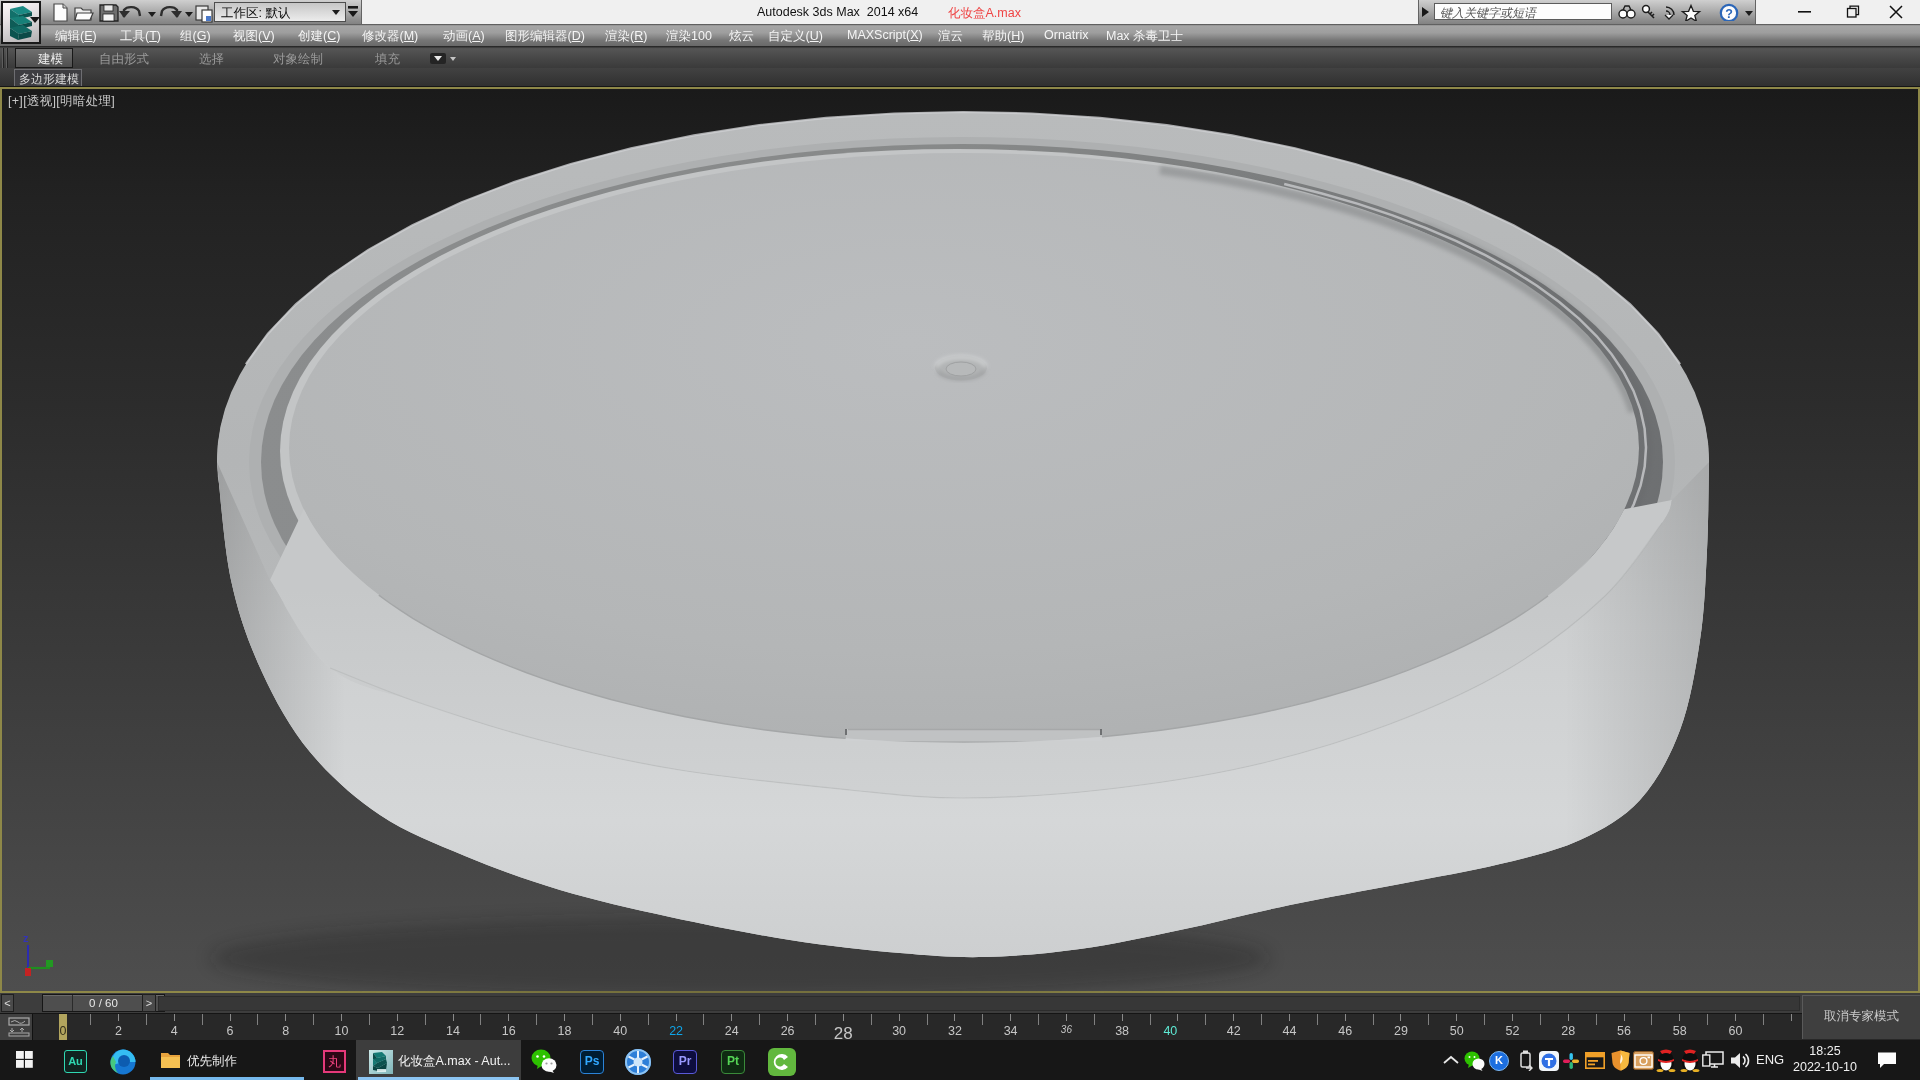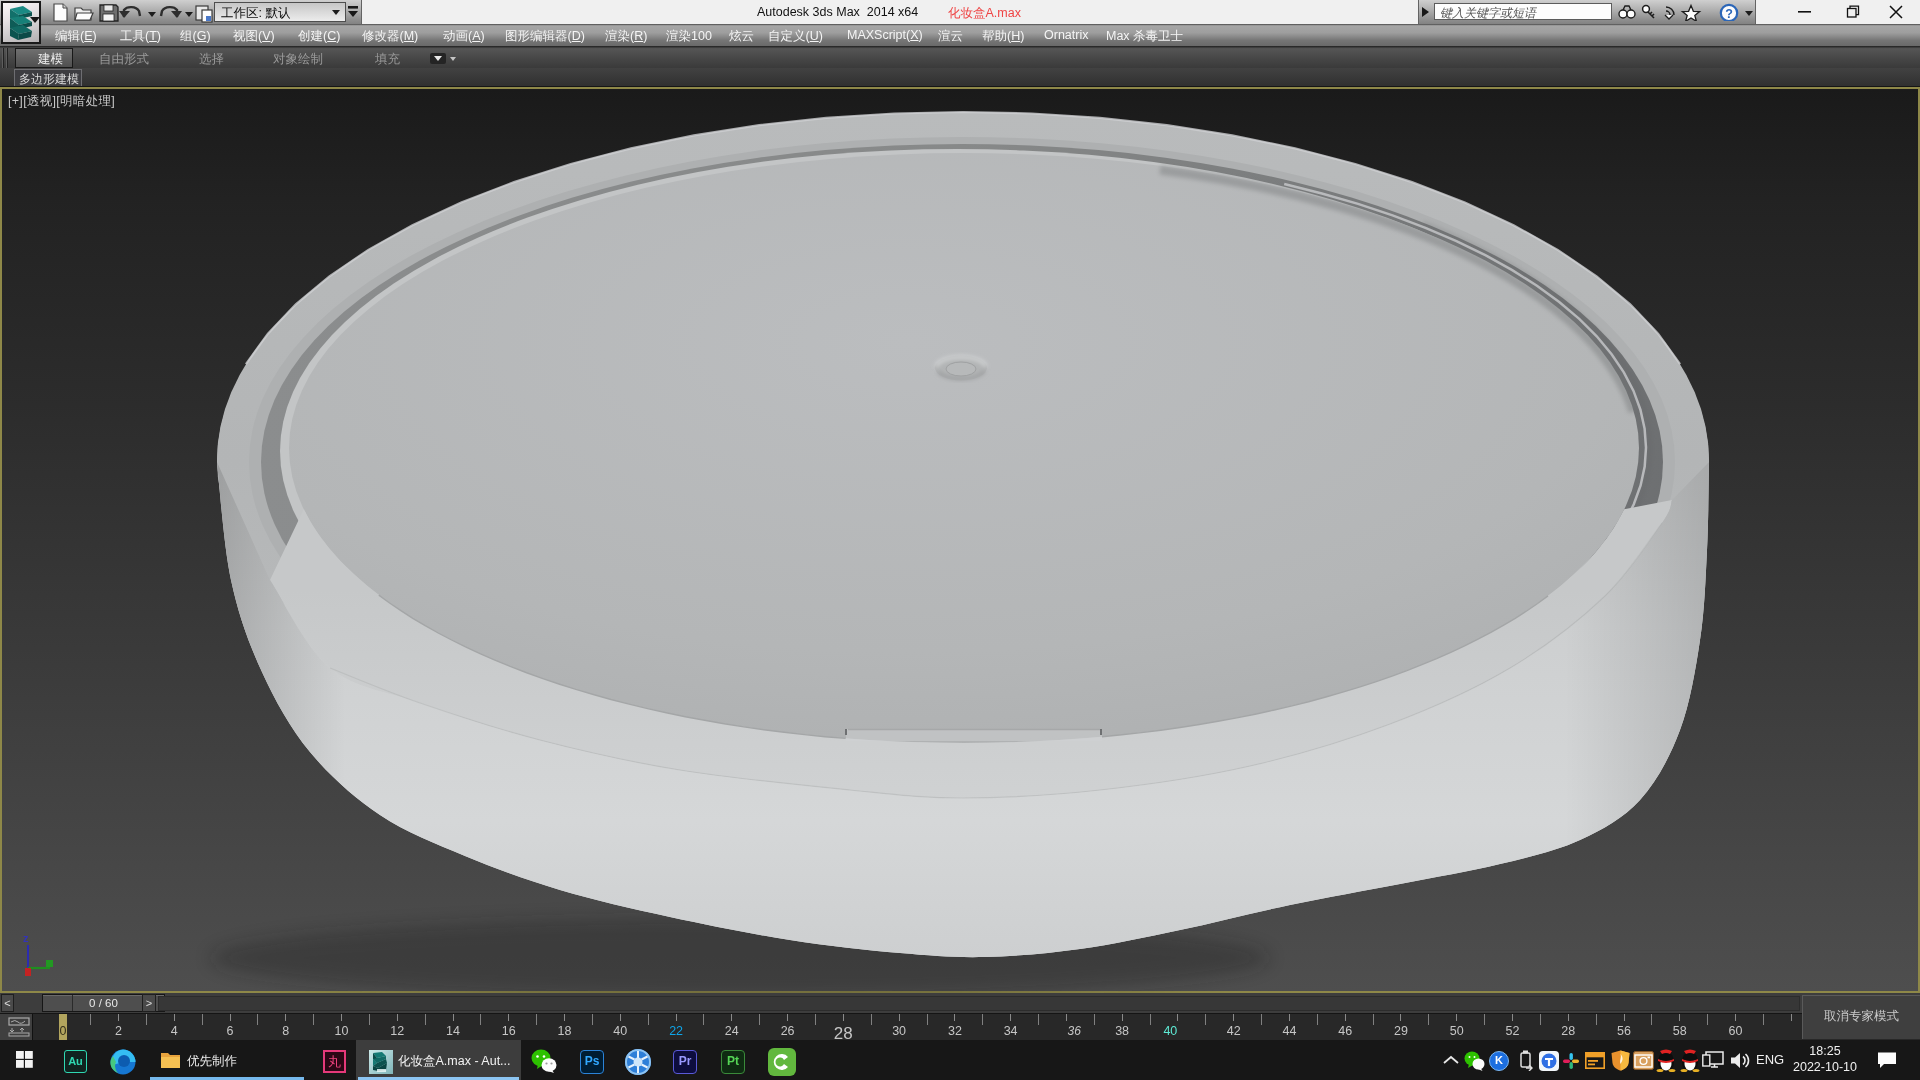--- a/index.html
+++ b/index.html
@@ -253,21 +253,21 @@
     <div class="abs" style="left:898.6px;top:1014px;width:1px;height:7px;background:#8a8a8a;"></div>
     <div class="abs" style="left:884.6px;top:1024px;width:29px;text-align:center;font-size:12.5px;color:#c6c6c6;">30</div>
     <div class="abs" style="left:926.5px;top:1014px;width:1px;height:11px;background:#808080;"></div>
     <div class="abs" style="left:954.4px;top:1014px;width:1px;height:7px;background:#8a8a8a;"></div>
     <div class="abs" style="left:940.4px;top:1024px;width:29px;text-align:center;font-size:12.5px;color:#c6c6c6;">32</div>
     <div class="abs" style="left:982.2px;top:1014px;width:1px;height:11px;background:#808080;"></div>
     <div class="abs" style="left:1010.1px;top:1014px;width:1px;height:7px;background:#8a8a8a;"></div>
     <div class="abs" style="left:996.1px;top:1024px;width:29px;text-align:center;font-size:12.5px;color:#c6c6c6;">34</div>
     <div class="abs" style="left:1038.0px;top:1014px;width:1px;height:11px;background:#808080;"></div>
     <div class="abs" style="left:1065.9px;top:1014px;width:1px;height:7px;background:#8a8a8a;"></div>
-    <div class="abs" style="left:1051.9px;top:1024px;width:29px;text-align:right;font-size:12px;color:#c6c6c6;font-style:italic;">36</div>
+    <div class="abs" style="left:1051.9px;top:1024px;width:29px;text-align:center;font-size:10px;color:#c6c6c6;font-style:italic;">36</div>
     <div class="abs" style="left:1093.8px;top:1014px;width:1px;height:11px;background:#808080;"></div>
     <div class="abs" style="left:1121.6px;top:1014px;width:1px;height:7px;background:#8a8a8a;"></div>
     <div class="abs" style="left:1107.6px;top:1024px;width:29px;text-align:center;font-size:12.5px;color:#c6c6c6;">38</div>
     <div class="abs" style="left:1149.5px;top:1014px;width:1px;height:11px;background:#808080;"></div>
     <div class="abs" style="left:1177.4px;top:1014px;width:1px;height:7px;background:#8a8a8a;"></div>
     <div class="abs" style="left:1163.4px;top:1024px;width:29px;font-size:12.5px;color:#5eead4;">40</div>
     <div class="abs" style="left:1205.3px;top:1014px;width:1px;height:11px;background:#808080;"></div>
     <div class="abs" style="left:1233.2px;top:1014px;width:1px;height:7px;background:#8a8a8a;"></div>
     <div class="abs" style="left:1219.2px;top:1024px;width:29px;text-align:center;font-size:12.5px;color:#c6c6c6;">42</div>
     <div class="abs" style="left:1261.0px;top:1014px;width:1px;height:11px;background:#808080;"></div>

